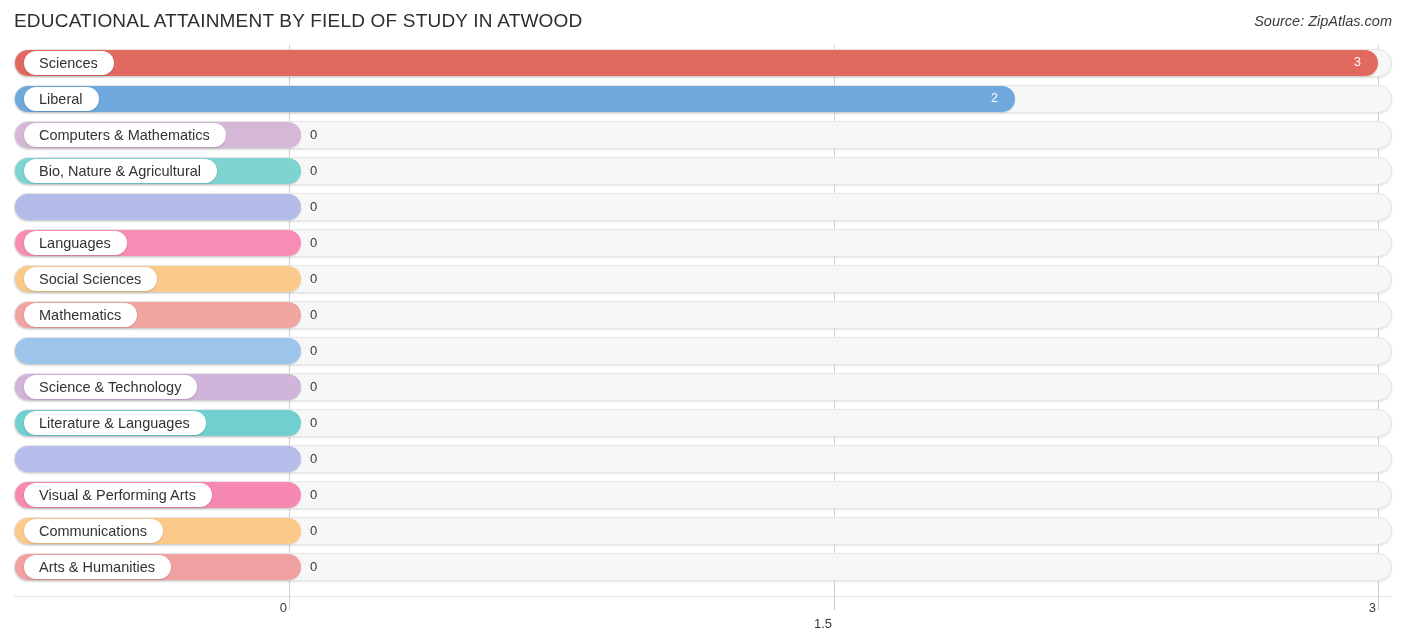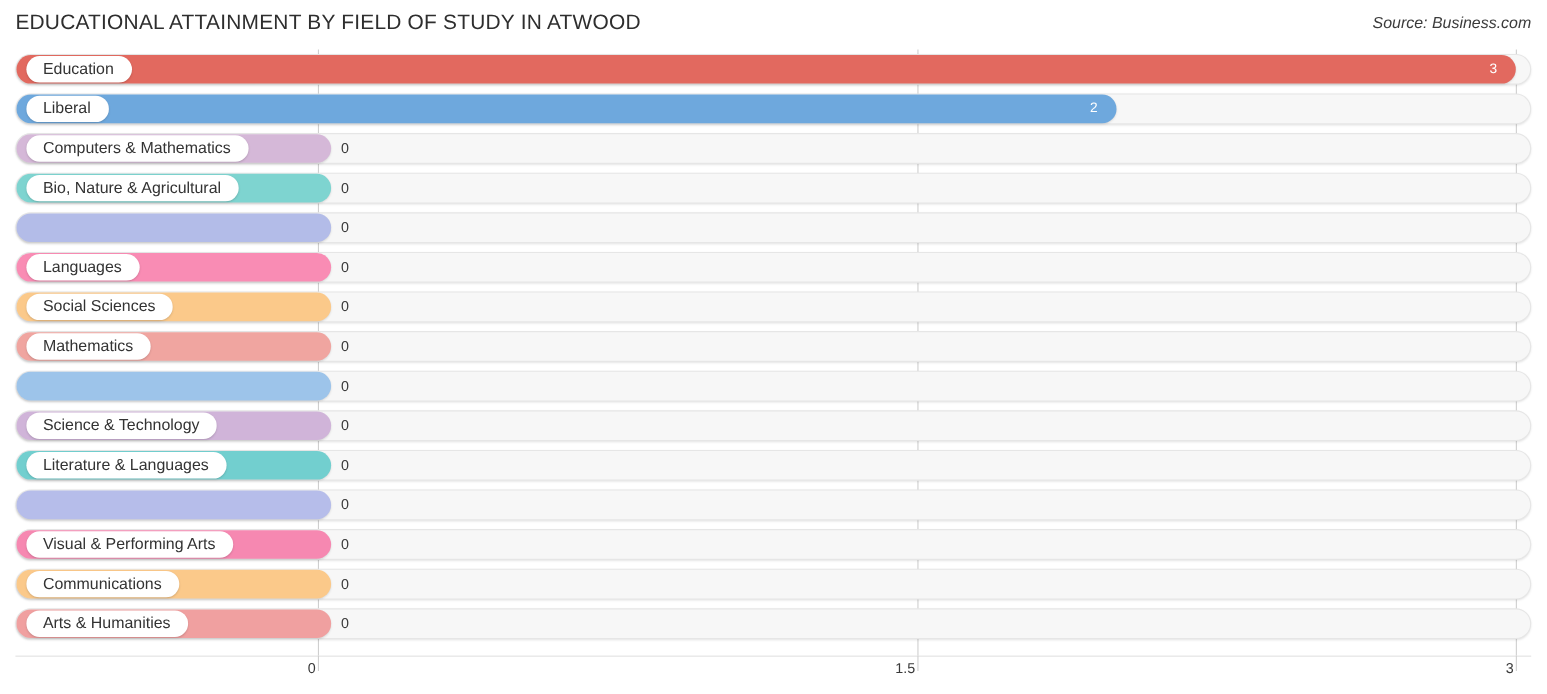--- a/index.html
+++ b/index.html
@@ -156,34 +156,34 @@
     background: #cfcfcf;
   }
 </style>
 </head>
 <body>
 
 <div id="chart-root">
 
   <div class="header">
     <div class="chart-title">EDUCATIONAL ATTAINMENT BY FIELD OF STUDY IN ATWOOD</div>
-    <div class="chart-source">Source: Business.com</div>
+    <div class="chart-source">Source: ZipAtlas.com</div>
   </div>
 
   <div class="plot">
     <div class="gridlines" id="gridlines">
         <div class="gridline" style="left: 289px;"></div>
         <div class="gridline" style="left: 834px;"></div>
         <div class="gridline" style="left: 1378px;"></div>
       </div>
     <div class="rows" id="rows">
         <div class="row">
           <div class="track"></div>
           <div class="bar" style="width: 1363px; background: rgb(226, 105, 95);"></div>
-          <div class="label-pill">Education</div>
+          <div class="label-pill">Sciences</div>
           <div class="val-in" style="left: 1354px;">3</div>
         </div>
         <div class="row">
           <div class="track"></div>
           <div class="bar" style="width: 1000px; background: rgb(110, 168, 221);"></div>
           <div class="label-pill">Liberal</div>
           <div class="val-in" style="left: 991px;">2</div>
         </div>
         <div class="row">
           <div class="track"></div>
@@ -262,19 +262,19 @@
         </div>
       </div>
   </div>
 
   <div class="axis">
     <div class="axis-top-line"></div>
     <div id="axis-ticks">
         <div class="tick-mark" style="left: 289px;"></div>
         <div class="tick" style="left: 287px;">0</div>
         <div class="tick-mark" style="left: 834px;"></div>
-        <div class="tick" style="left: 832px;">1.5</div>
+        <div class="tick" style="left: 832px; margin-top: 16px;">1.5</div>
         <div class="tick-mark" style="left: 1378px;"></div>
         <div class="tick" style="left: 1376px;">3</div>
       </div>
   </div>
 
 </div>
 
 </body></html>

